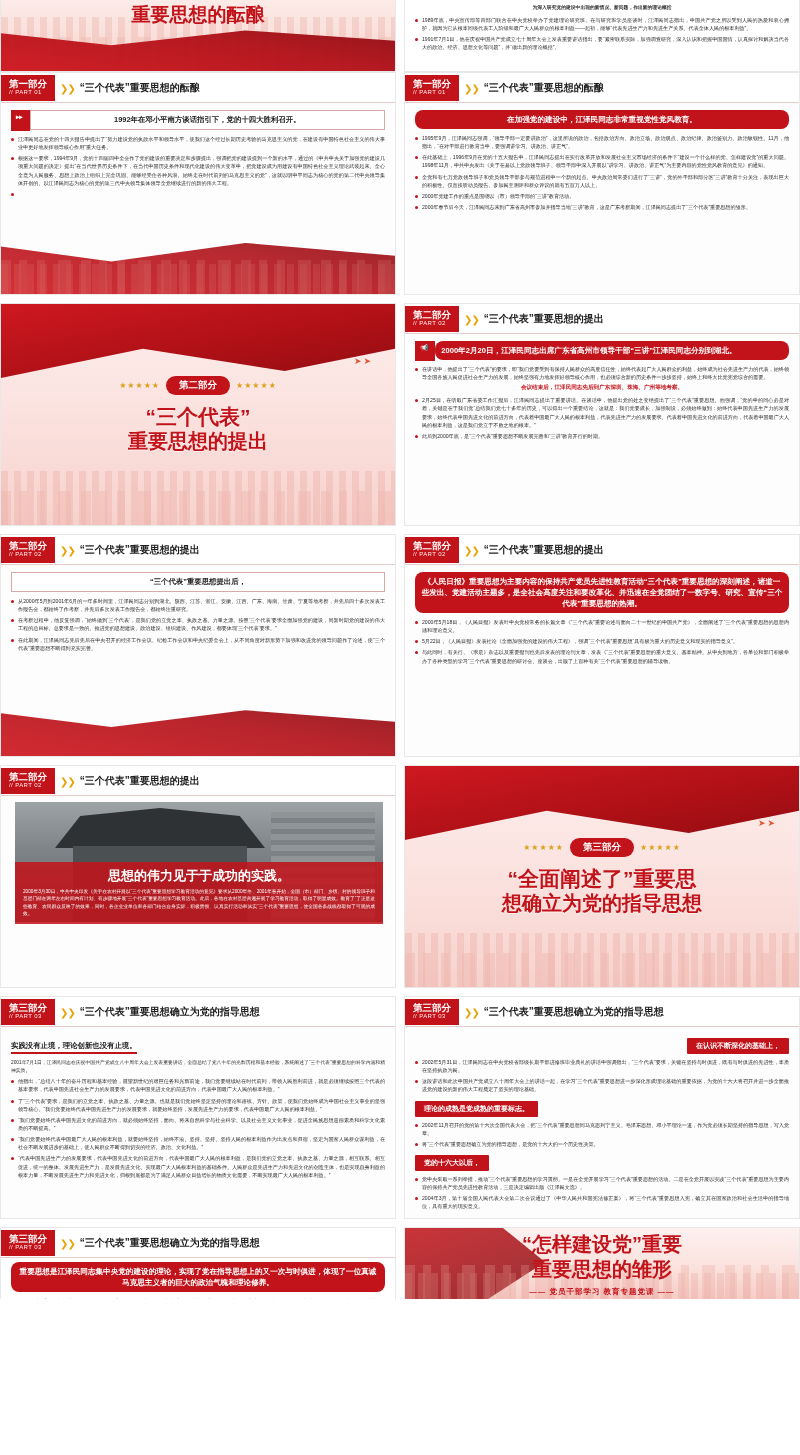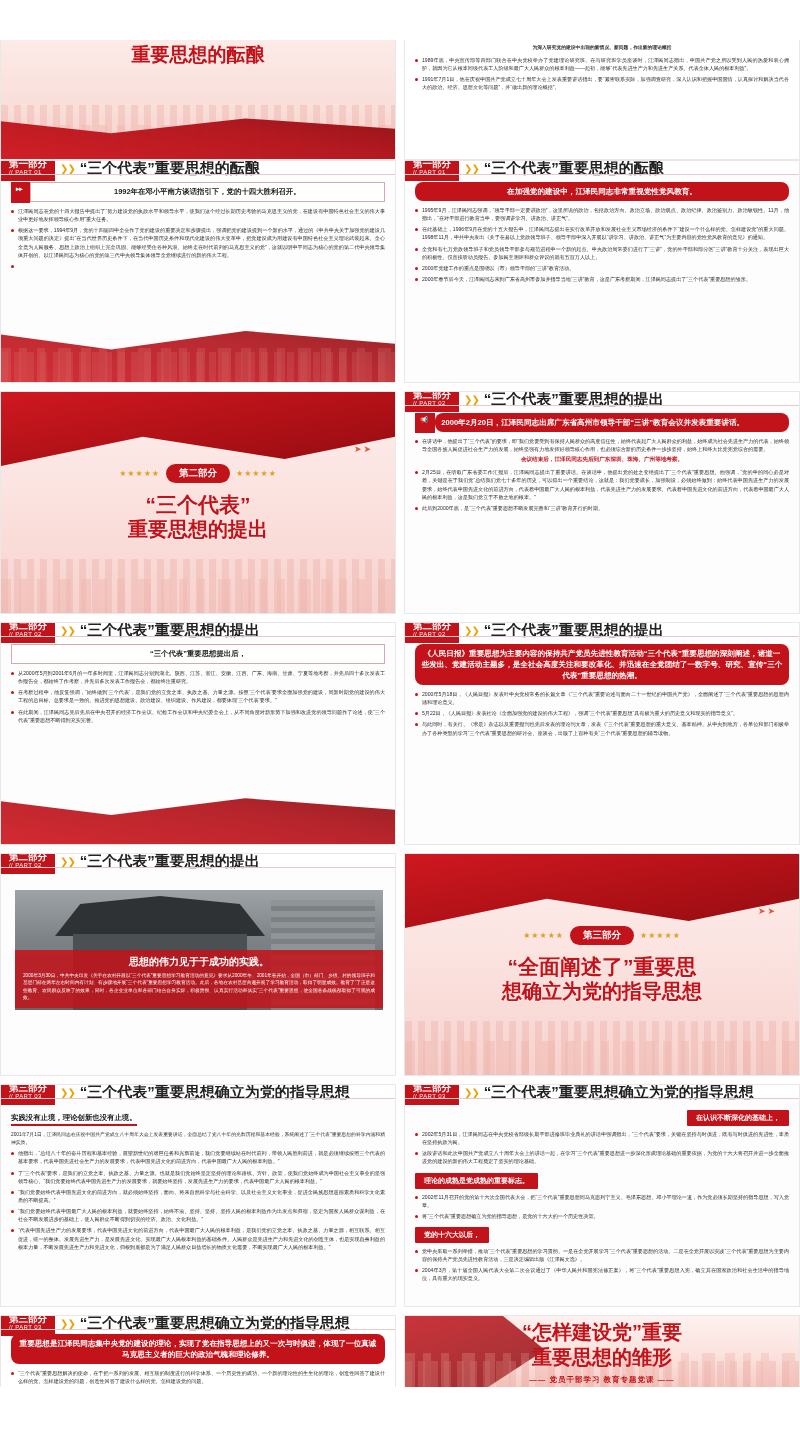--- a/index.html
+++ b/index.html
@@ -36,36 +36,36 @@
     background:
       linear-gradient(90deg,
         rgba(231,160,150,.5) 0 10px, rgba(255,255,255,0) 10px 18px,
         rgba(231,160,150,.5) 18px 26px, rgba(255,255,255,0) 26px 36px,
         rgba(231,160,150,.5) 36px 44px, rgba(255,255,255,0) 44px 57px,
         rgba(231,160,150,.5) 57px 70px, rgba(255,255,255,0) 70px 80px);
     background-size: 80px 100%;
   }
   
   .hdr {
-    position: relative; height: 14px;
+    position: relative; height: 30px;
     display: flex; align-items: center;
     background: linear-gradient(90deg,#ffffff 0%, #fff 100%);
     z-index: 4;
   }
   .hdr .part {
     background: #c3131a; color: #fff;
     font-size: 9.5px; font-weight: bold;
     padding: 4px 8px 5px 8px;
     line-height: 1.05;
     display: flex; flex-direction: column; align-items: flex-start;
     min-width: 52px;
   }
   .hdr .part .sub { font-size: 6px; font-weight: normal; opacity: .92; letter-spacing: .4px; }
   .hdr .arrows { color: #e8a200; font-size: 10px; margin: 0 5px; letter-spacing: -1px; }
-  .hdr .ttl { font-size: 15px; font-weight: bold; color: #222; }
+  .hdr .ttl { font-size: 10px; font-weight: bold; color: #222; }
   .hdr:after {
     content: ""; position: absolute; left: 0; right: 0; bottom: 0;
     height: 1px; background: #e6c9c9;
   }
   .body-wrap { position: relative; padding: 7px 10px 0 10px; z-index: 3; }
   .redbanner {
     background: #c3131a; color: #fff;
     font-size: 7.6px; font-weight: bold;
     text-align: center; padding: 4px 6px; line-height: 1.45;
     border-radius: 8px;
@@ -119,22 +119,22 @@
     text-align: center; color: #c3131a; font-weight: bold;
     font-size: 23px; line-height: 1.25; z-index: 5;
   }
   .end .subline {
     margin-top: 12px; font-size: 7.5px; color: #c3131a; font-weight: bold;
     letter-spacing: 1px; z-index: 5;
   }
   
   .toprow { display: grid; grid-template-columns: 396px 396px; gap: 8px; }
   .toppart {
-    position: relative; width: 396px; height: 120px; overflow: hidden;
-    border: 1px solid #e8e8e8; border-top: none; margin-top: 40px;
+    position: relative; width: 396px; height: 72px; overflow: hidden;
+    border: 1px solid #e8e8e8; border-top: none;
   }
   .toppart.l { background: linear-gradient(180deg,#fcebe8 0%,#f9ddd8 60%,#f6cdc7 100%); }
   .toppart.l .title {
     text-align: center; color: #c3131a; font-weight: bold; font-size: 19px;
     padding-top: 2px; position: relative; z-index: 5;
   }
   .toppart.r { background: #fff; padding: 4px 10px 0 10px; }
   
   .botpart {
     position: relative; width: 396px; height: 72px; overflow: hidden;
@@ -161,21 +161,21 @@
   }
   .photo .bldg {
     position: absolute; right: 8px; top: 10px; width: 104px; height: 110px;
     background: repeating-linear-gradient(180deg,#8f9497 0 6px,#7b8184 6px 11px);
   }
   .photo-cap {
     position: absolute; left: 14px; top: 96px; width: 368px;
     background: rgba(195,19,26,.86); color: #fff;
     padding: 5px 8px 7px 8px;
   }
-  .photo-cap .t { font-size: 10px; font-weight: bold; text-align: center; margin-bottom: 3px; }
+  .photo-cap .t { font-size: 13px; font-weight: bold; text-align: center; margin-bottom: 3px; }
   .photo-cap p { font-size: 4.7px; line-height: 1.55; text-align: justify; }
   .arrow-tag {
     display: inline-block; background: #c3131a; color: #fff;
     font-size: 6.6px; font-weight: bold; padding: 3px 7px 3px 5px;
     margin-bottom: 4px;
   }
   .under {
     display: inline-block; font-size: 7.4px; font-weight: bold; color: #1d1d1d;
     border-bottom: 2px solid #c3131a; padding-bottom: 1px; margin-bottom: 5px;
   }
@@ -290,21 +290,21 @@
       <div class="part">
         <span>第二部分</span>
         <span class="sub">// PART 02</span>
       </div>
       <span class="arrows">❯❯</span>
       <span class="ttl">“三个代表”重要思想的提出</span>
     </div>
     <div class="body-wrap">
       <div class="row-flex">
         <span class="arrow-tag">📢</span>
-        <div class="redbanner left" style="flex:1">2000年2月20日，江泽民同志出席广东省高州市领导干部“三讲”教育会议并发表重要讲话。</div>
+        <div class="redbanner left" style="flex:1">2000年2月20日，江泽民同志出席广东省高州市领导干部“三讲”江泽民同志分别到湖北。</div>
       </div>
       <ul class="bullets">
         <li>在讲话中，他提出了“三个代表”的要求，即“我们党要受到有保持人民群众的高度信任性，始终代表起广大人民群众的利益，始终成为社会先进生产力的代表，始终领导全国各族人民促进社会生产力的发展，始终坚强有力地发挥好领导核心作用，也必须综合新的历史条件一步步坚持，始终上和终大比党宪党综合的需要。</li>
       </ul>
       <div class="note-red">会议结束后，江泽民同志先后到广东深圳、珠海、广州等地考察。</div>
       <ul class="bullets">
         <li>2月25日，在听取广东省委工作汇报后，江泽民同志提出了重要讲话。在谈话中，他提出党的处之变绝提出了“三个代表”重要思想。他强调，“党的中的同心必是对着，关键是在于我们党“总结我们党七十多年的历史，可以得出一个重要结论，这就是：我们党要成长，加强制设，必须始终做到：始终代表中国先进生产力的发展要求，始终代表中国先进文化的前进方向，代表着中国最广大人民的根本利益，代表先进生产力的发展要求、代表着中国先进文化的前进方向，代表着中国最广大人民的根本利益，这是我们党立于不败之地的根本。”</li>
         <li>此后到2000年底，是“三个代表”重要思想不断发展完善和“三讲”教育开行的时期。</li>
       </ul>
     </div>

